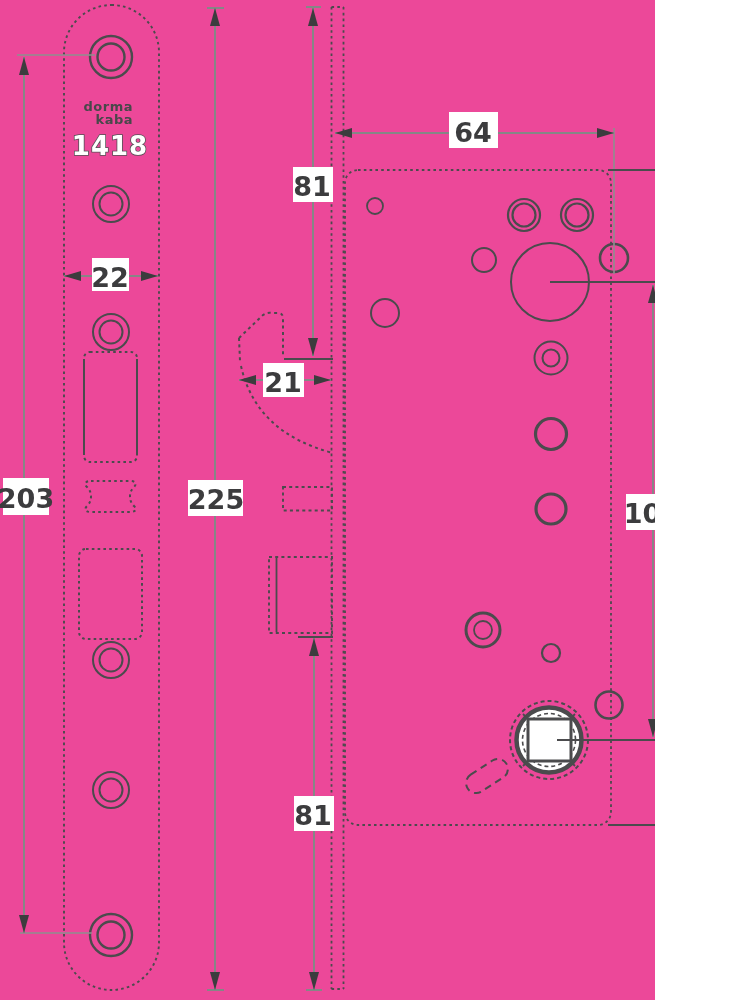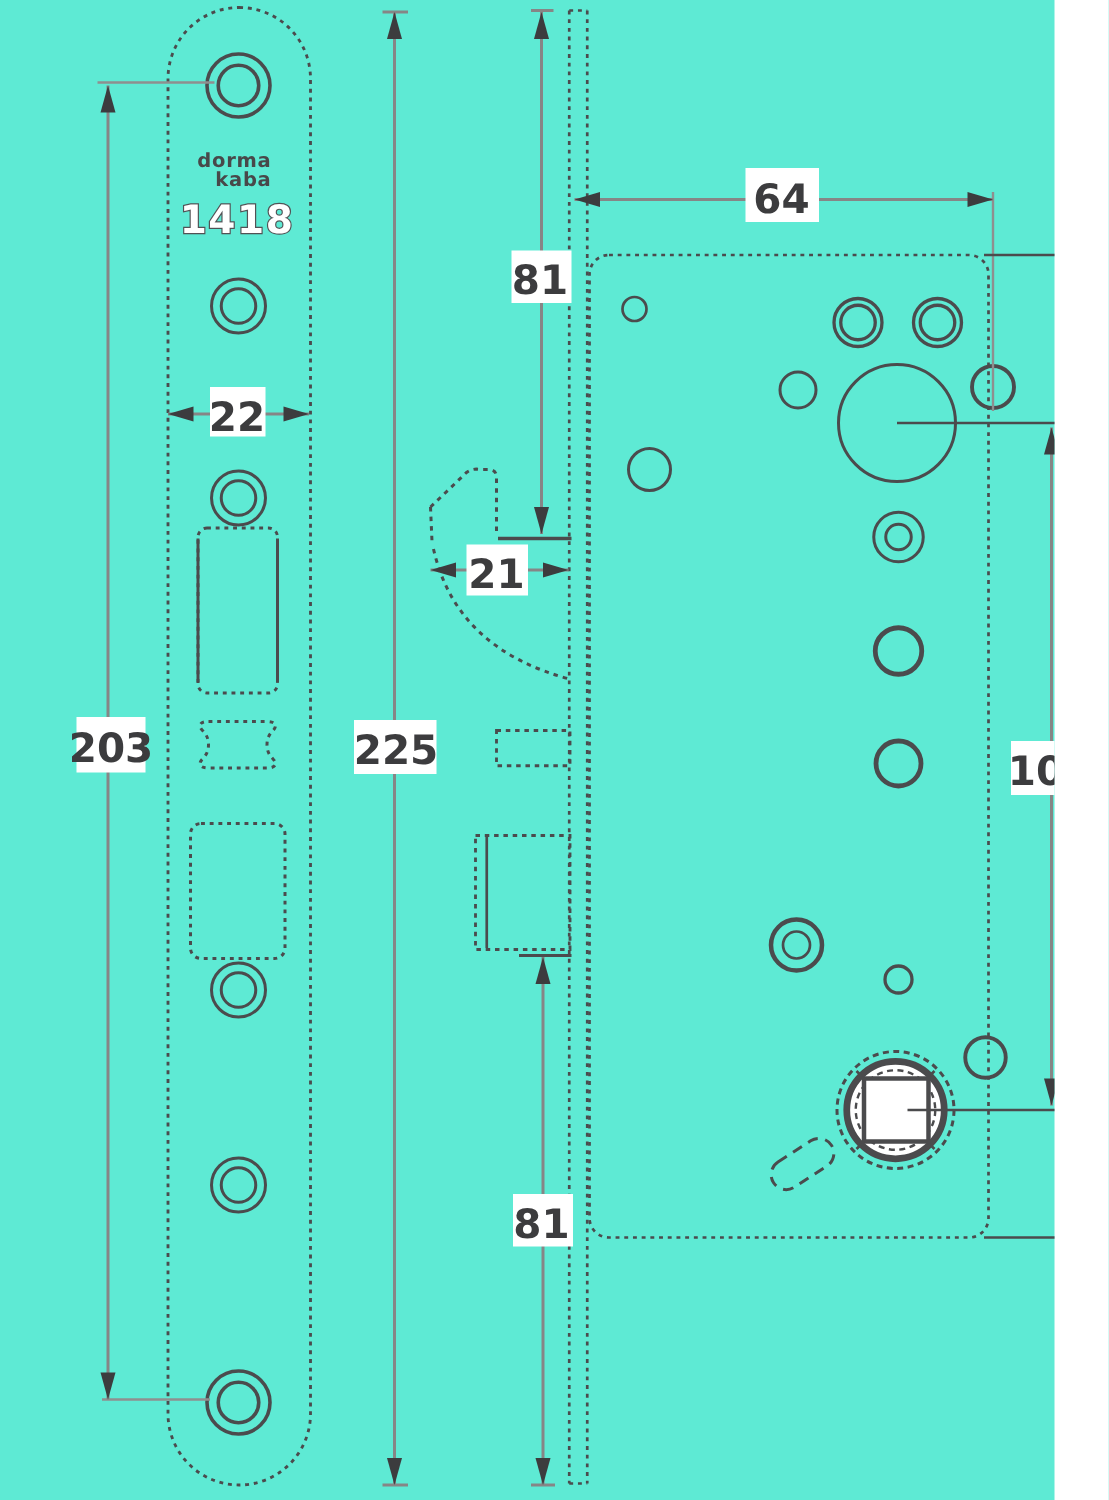--- a/index.html
+++ b/index.html
@@ -1,16 +1,16 @@
 <!DOCTYPE html>
 <html><head>
 <meta charset="utf-8">
 <style>
   html,body{margin:0;padding:0;background:#ffffff;}
-  .stage{width:655px;height:1000px;position:relative;background:#5eead4;overflow:hidden;padding-left:48px;}
+  .stage{width:655px;height:1000px;position:relative;background:#ec4899;overflow:hidden;}
   svg{display:block;}
   .dimline{stroke:#868686;stroke-width:2;fill:none;}
   .extline{stroke:#8f8f8f;stroke-width:1.6;fill:none;}
   .drawline{stroke:#4b4b4d;fill:none;}
   .dash{stroke-dasharray:2.6 3.2;}
   .dash2{stroke-dasharray:4 3;}
   .arrow{fill:#3c3c3e;stroke:none;}
   .labelbg{fill:#ffffff;stroke:none;}
   .dimtext{font-family:"DejaVu Sans","Liberation Sans",sans-serif;font-weight:bold;
            font-size:27px;fill:#3c3c3e;text-anchor:middle;}

